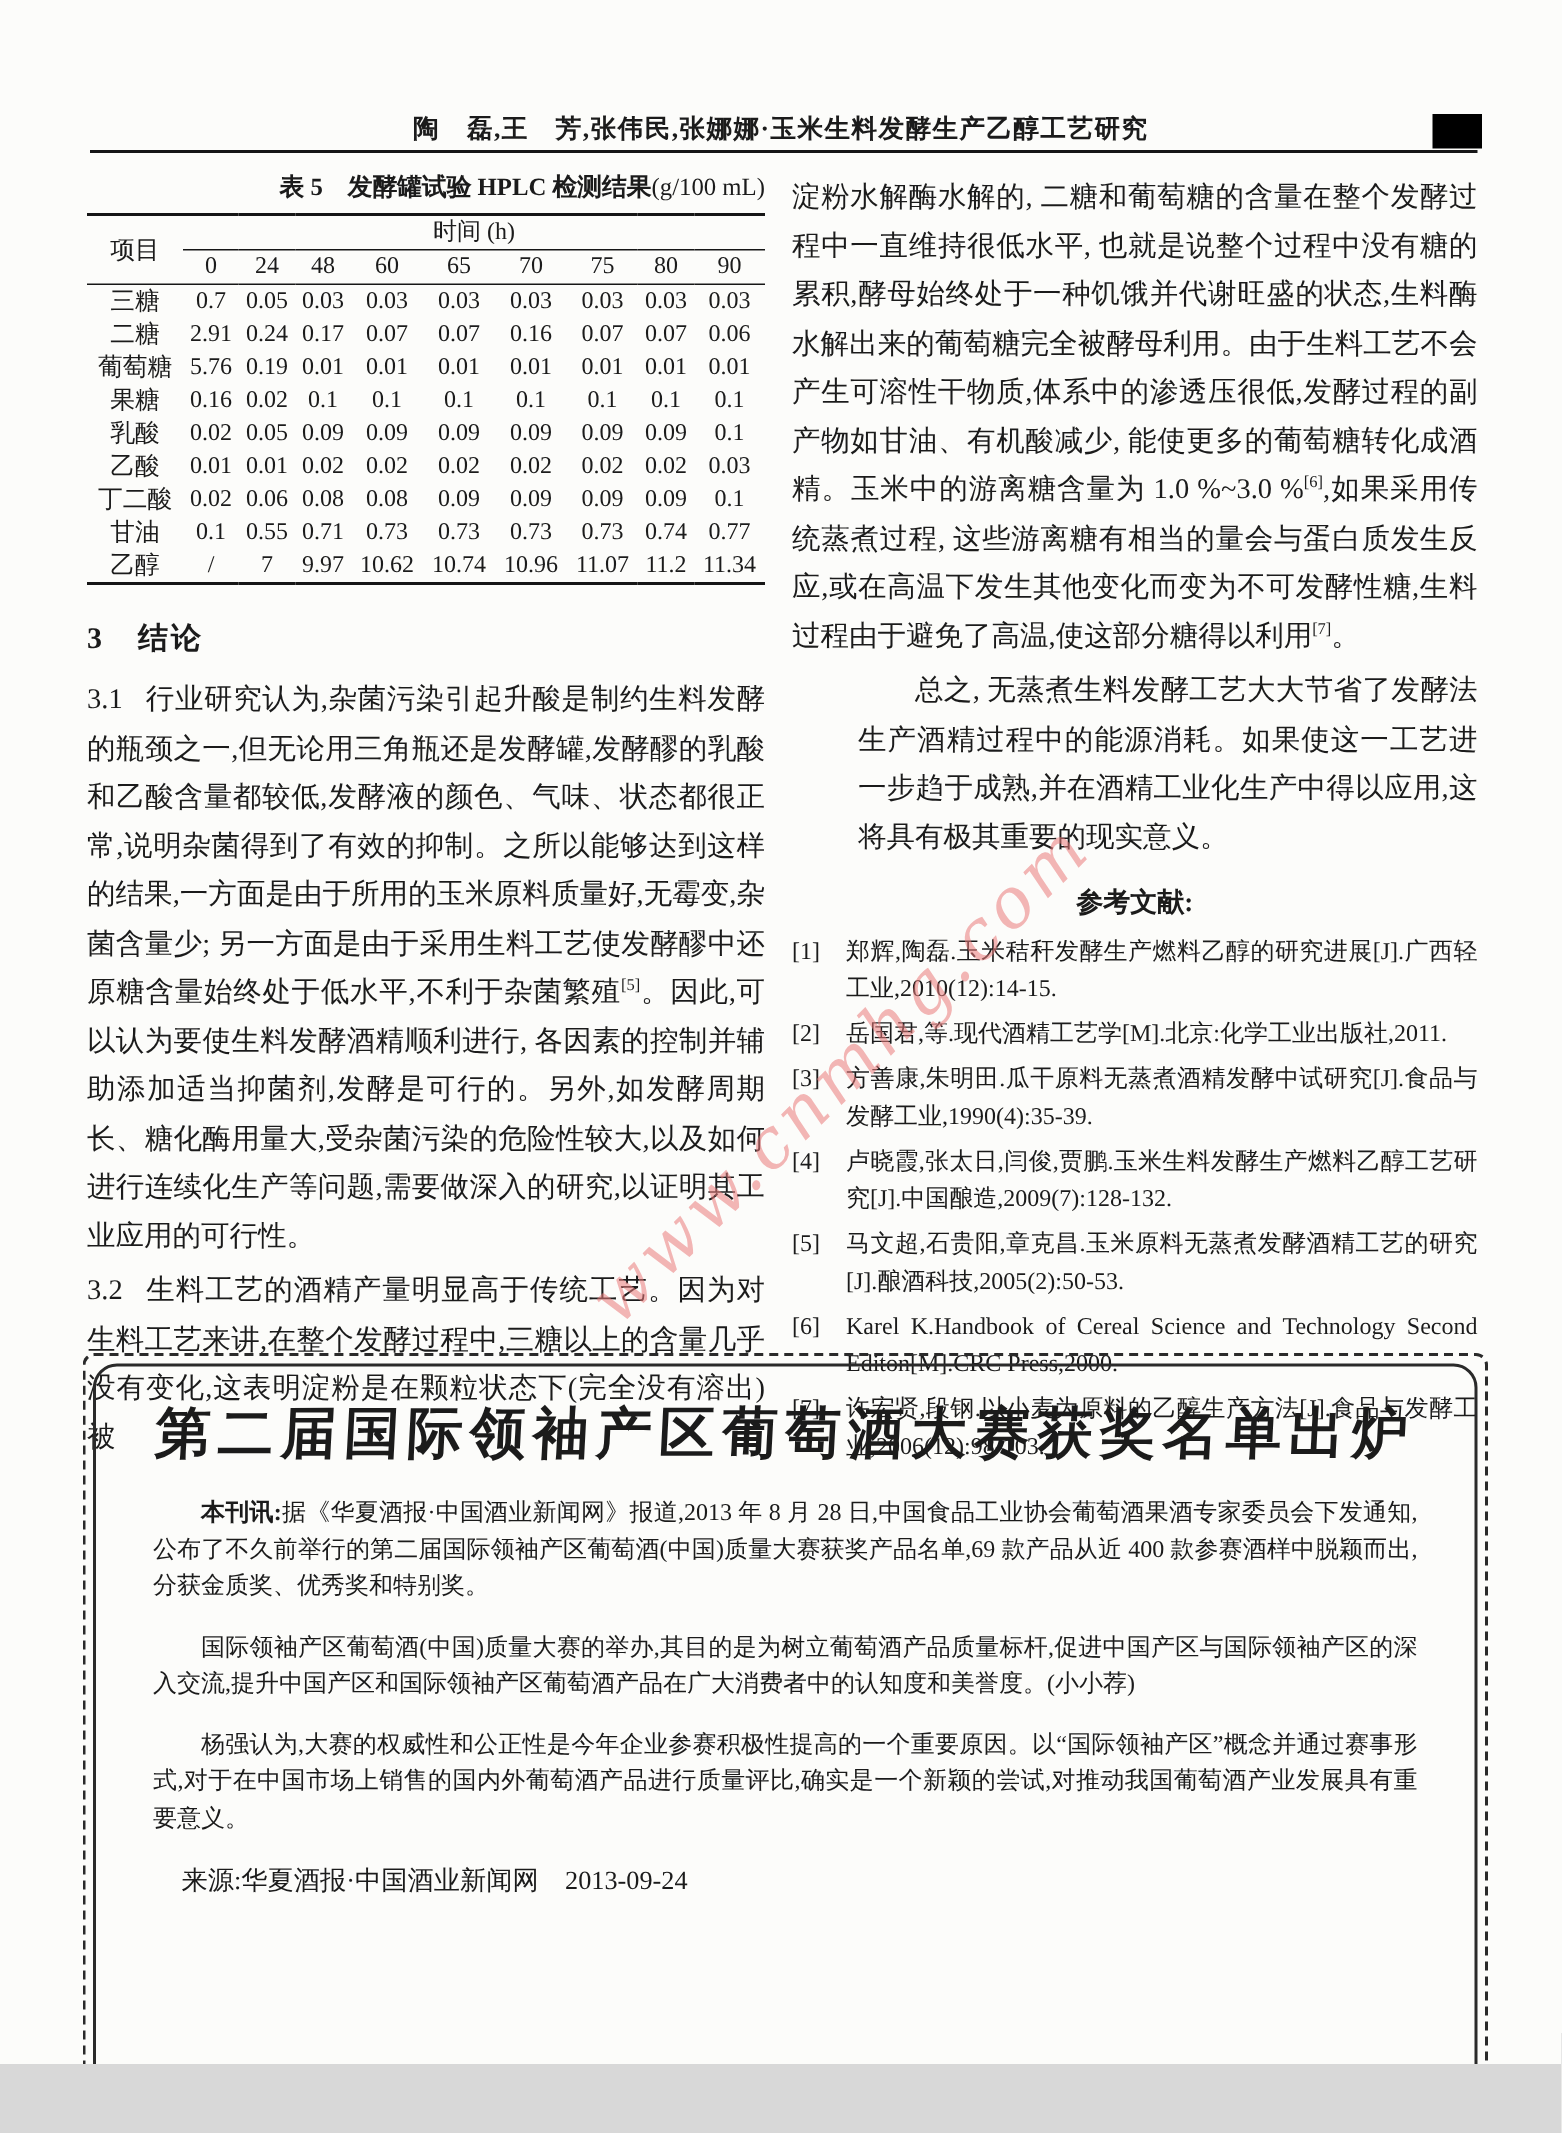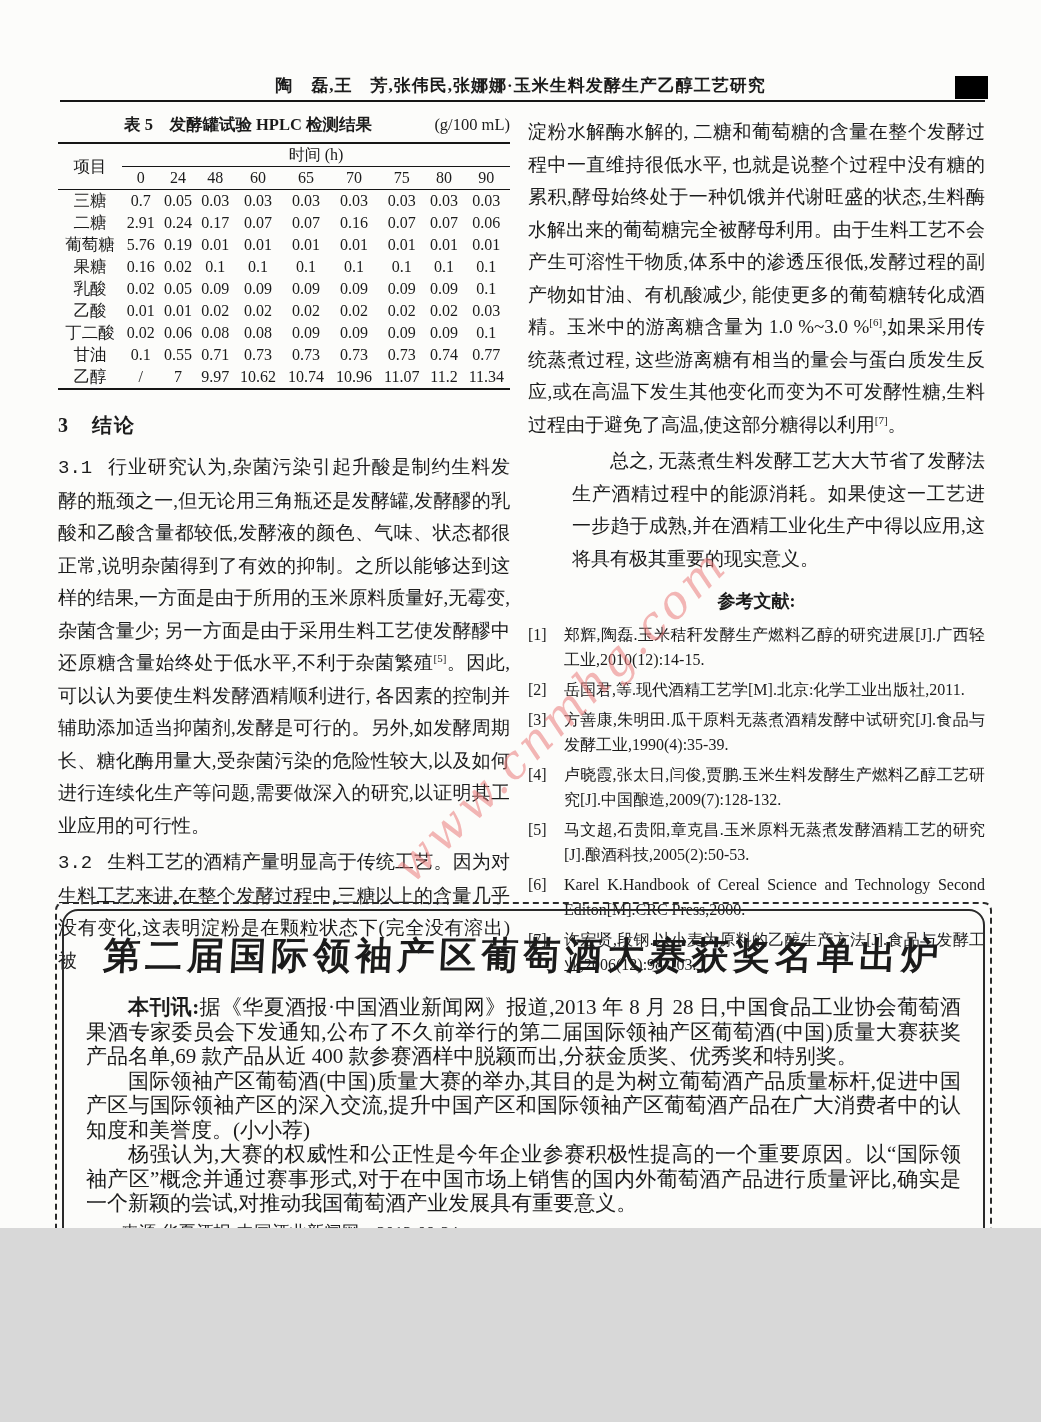--- a/index.html
+++ b/index.html
@@ -1,50 +1,50 @@
 <!DOCTYPE html>
 <html><head>
 <meta charset="utf-8">
 <style>
   html,body { margin:0; padding:0; background:#d8d8d8; }
   .page {
-    position:relative; width:1041px; height:1228px; margin:0 auto;
+    position:relative; width:1041px; height:1376px; margin:0 auto;
     background:#fcfcfa; color:#1b1b1b; overflow:hidden;
     font-family:"Liberation Serif","DejaVu Serif",serif;
   }
   
   .running-title {
     position:absolute; top:74px; left:0; width:100%;
     text-align:center; font-size:17px; font-weight:bold; letter-spacing:1px;
   }
   .header-rule { position:absolute; top:100px; left:60px; width:925px; height:2px; background:#161616; }
   .corner-mark { position:absolute; top:76px; left:955px; width:33px; height:23px; background:#000; }
 
   
   .col-left  { position:absolute; top:112px; left:58px;  width:452px; }
   .col-right { position:absolute; top:116px; left:528px; width:457px; }
 
   
-  .tbl-cap { display:flex; justify-content:space-between; align-items:baseline;
+  .tbl-cap { display:flex; justify-content:flex-end; align-items:baseline;
     font-size:16.5px; margin:2px 0 6px; }
   .tbl-cap .cap { font-weight:bold; margin-left:66px; }
   .tbl-cap .unit { font-weight:normal; }
   table.hplc { width:100%; border-collapse:collapse;
     border-top:2.5px solid #161616; border-bottom:2.5px solid #161616;
     font-size:16px; line-height:20px; }
   table.hplc th, table.hplc td { font-weight:normal; text-align:center; padding:1px 0; }
   th.item-h { text-align:left; width:64px; border-bottom:1.6px solid #161616; font-size:16.5px; }
   th.time-h { border-bottom:1.2px solid #161616; padding-bottom:2px; }
   tr.time-points th { border-bottom:1.6px solid #161616; }
   td.item { text-align:left; font-size:16.5px; }
 
   
   .sec-heading { font-size:20px; font-weight:bold; margin:22px 0 12px; letter-spacing:2px; }
   .para { font-size:19px; line-height:32.5px; text-align:justify; margin:0 0 4px; }
-  .para .pnum { margin-right:15px;font-family:Liberation Mono, monospace; }
+  .para .pnum { margin-right:15px; }
   .para sup { font-size:11px; line-height:0; }
   .para.indent { text-indent:2em;margin-left:44px; }
 
   
   .refs-heading { font-size:18px; font-weight:bold; margin:14px 0 9px;text-align:center; }
   .ref { display:flex; font-size:16px; line-height:25px; margin-bottom:5px; text-align:justify; }
   .ref .rnum { flex:none; width:36px; }
   .ref .rtext { flex:1; }
 
   
@@ -53,21 +53,21 @@
     border:2px dashed #2a2a2a; border-radius:8px; padding:5px; box-sizing:border-box;
   }
   .news-inner {
     width:100%; height:100%; box-sizing:border-box; overflow:hidden;
     border:2px solid #2a2a2a; border-radius:16px; padding:14px 22px 8px;
   }
   .news-title {
     text-align:center; font-size:37px; font-weight:900; letter-spacing:5px;
     margin:6px 0 14px; transform:skewX(-3deg);
   }
-  .news-p { font-size:21px; line-height:24.5px; text-align:justify; text-indent:2em; margin:0; }
+  .news-p { font-size:16px; line-height:24.5px; text-align:justify; text-indent:2em; margin:16px; }
   .news-p b { font-weight:bold; }
   .news-source { font-size:17.5px; line-height:25px; margin:4px 0 0; padding-left:2em; }
   .news-source b { font-weight:normal; }
 
   
   .watermark {
     position:absolute; left:300px; top:688px; width:520px; text-align:center;
     transform:rotate(-45deg); font-size:46px; font-style:italic; letter-spacing:4px;
     color:rgba(233,122,122,0.55); font-family:"DejaVu Serif",serif;
     pointer-events:none; z-index:5; white-space:nowrap;

